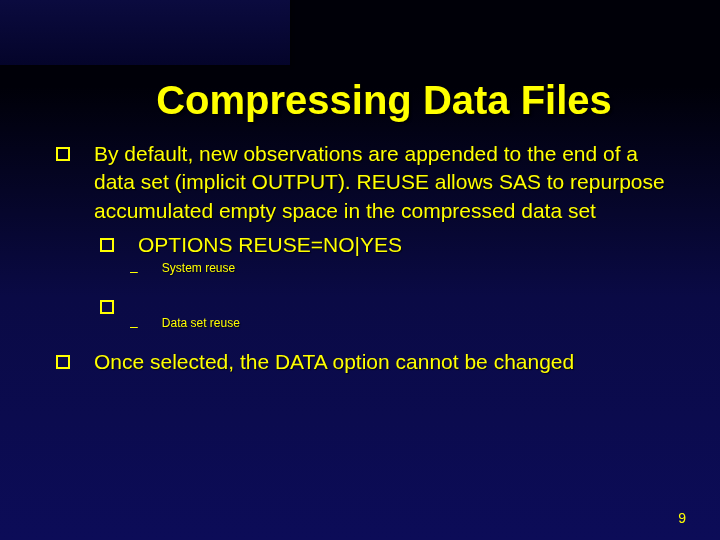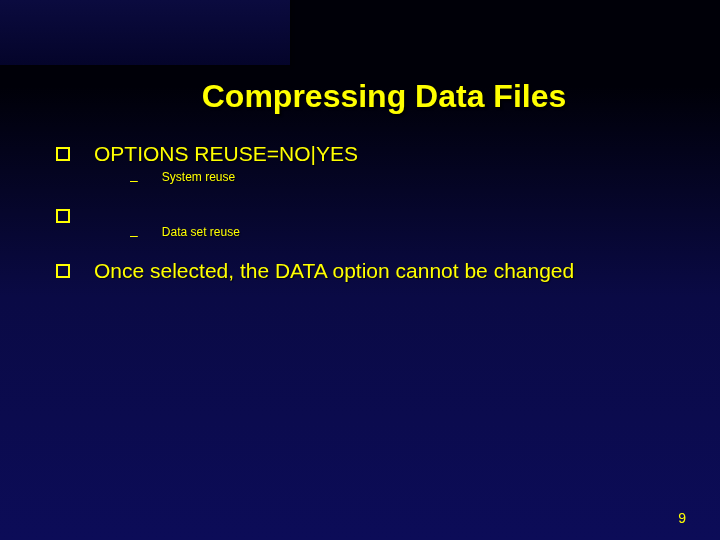--- a/index.html
+++ b/index.html
@@ -26,21 +26,21 @@
     height: 65px;
     background: linear-gradient(to bottom, #0b0b3f 0%, #04042a 100%);
     box-shadow: 1px 1px 3px rgba(0,0,0,0.6);
   }
   .title {
     position: absolute;
     top: 78px;
     left: 0;
     right: 0;
     text-align: center;
-    font-size: 32px;
+    font-size: 40px;
     font-weight: bold;
     color: #ffff00;
     text-shadow: 2px 2px 2px rgba(0,0,0,0.8);
     padding-left: 48px;
   }
   .body {
     position: absolute;
     top: 140px;
     left: 56px;
     right: 40px;
@@ -82,33 +82,37 @@
     text-shadow: 1px 1px 1px rgba(0,0,0,0.7);
   }
   .page-num {
     position: absolute;
     bottom: 14px;
     right: 34px;
     font-size: 14px;
     color: #ffff00;
   }
   
-  .tight { margin-bottom: 2px; }
+  .tight { margin-bottom: 2px; margin-left: 44px; }
 </style>
 </head>
 <body>
 
 <div class="slide">
 
   <div class="accent-box"></div>
 
   <div class="title">Compressing Data Files</div>
 
   <div class="body">
 
+    <div class="item">
+      <span class="bullet-sq"></span>
+      <span class="text-main">By default, new observations are appended to the end of a data set (implicit OUTPUT).  REUSE allows SAS to repurpose accumulated empty space in the compressed data set</span>
+    </div>
 
     <div class="item tight">
       <span class="bullet-sq"></span>
       <span class="text-main">OPTIONS REUSE=NO|YES</span>
     </div>
     <div class="sub-item">
       <span class="sub-dash">–</span>
       <span class="text-sub">System reuse</span>
     </div>
 

